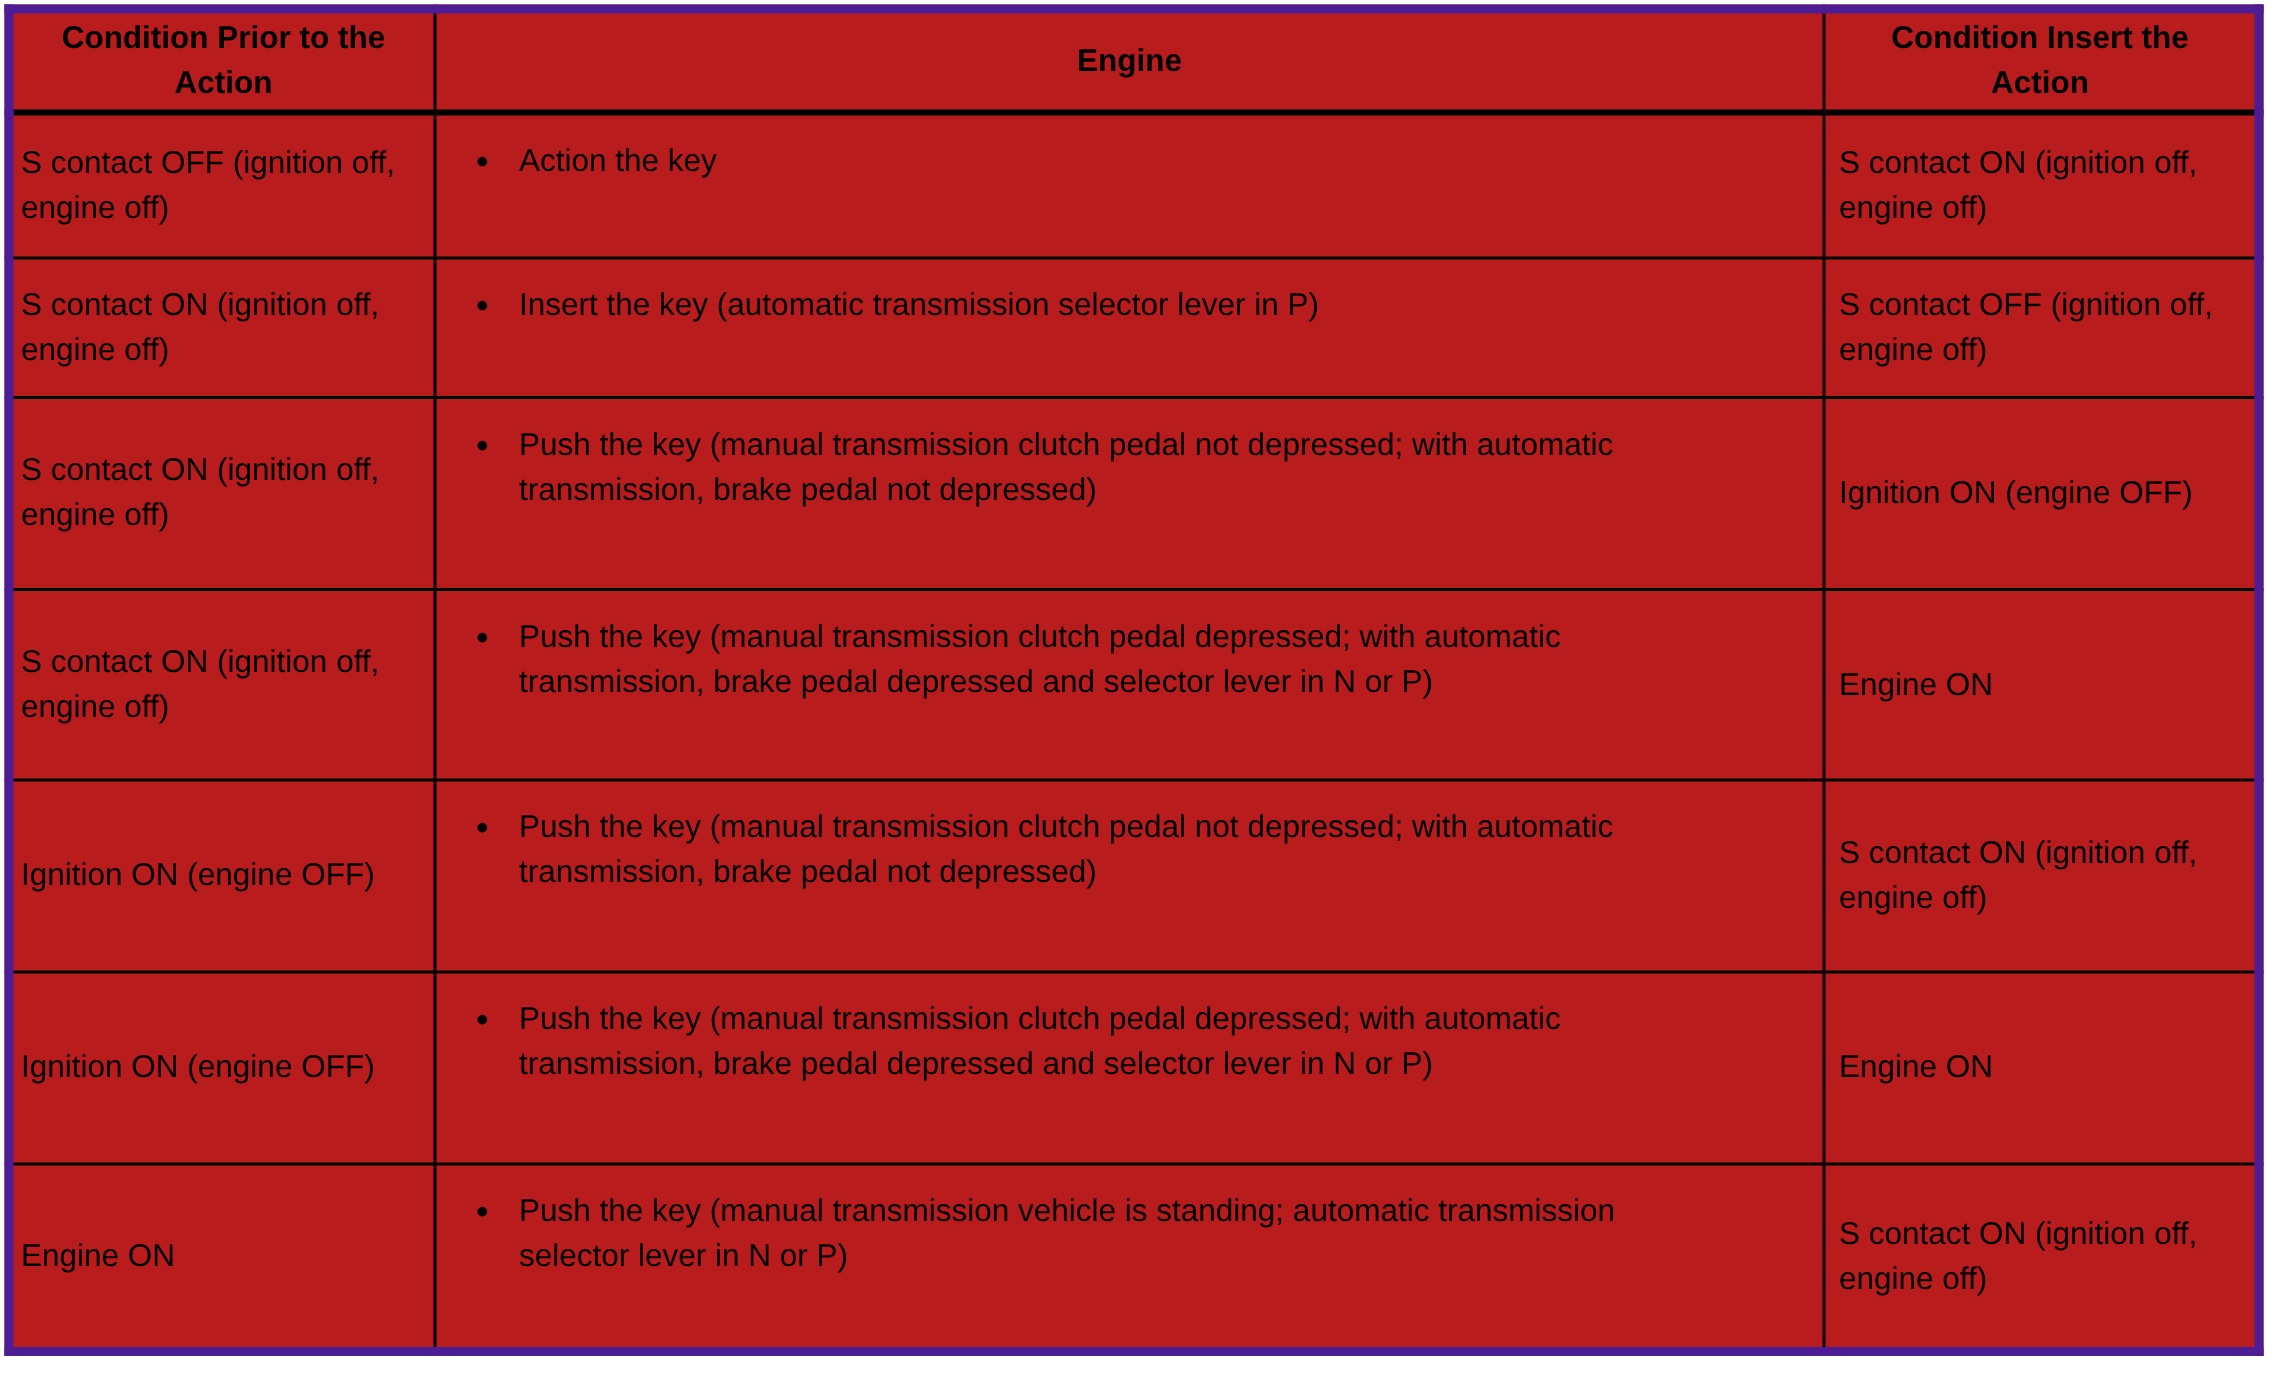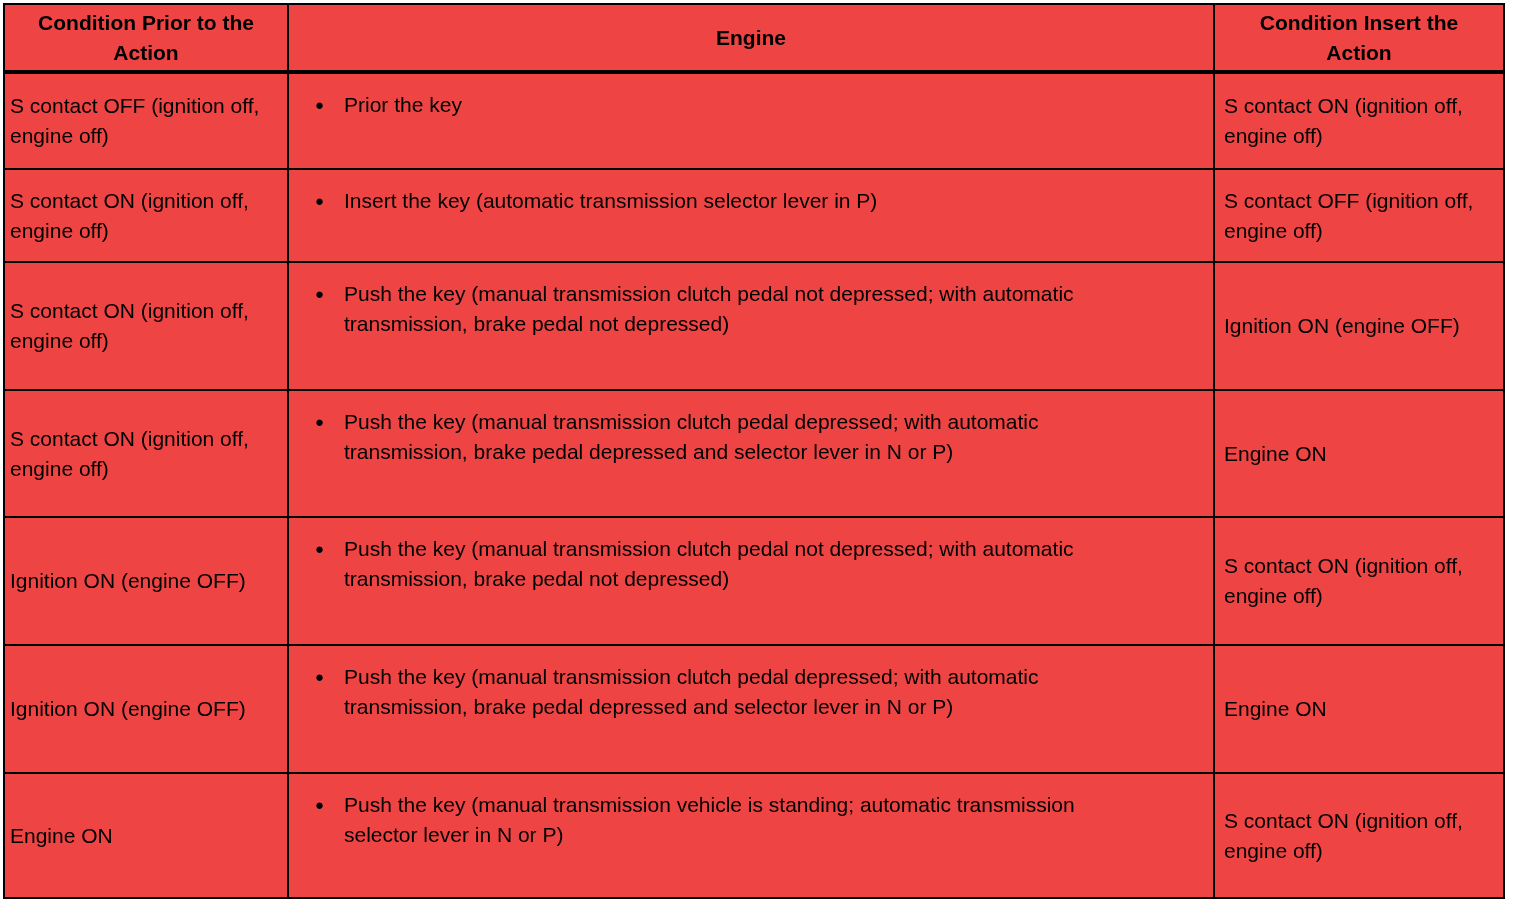--- a/index.html
+++ b/index.html
@@ -13,22 +13,22 @@
     width: 1520px;
     height: 918px;
     box-sizing: border-box;
     padding: 3px 3px 0 3px;
     background: #ffffff;
   }
   table.key-table {
     border-collapse: collapse;
     table-layout: fixed;
     width: 1368px;
-    border: 2px solid #4c1d95;
-    background: #ef4444;
+    border: 6px solid #4c1d95;
+    background: #b91c1c;
   }
   col.col-prior { width: 284px; }
   col.col-action { width: 926px; }
   col.col-after { width: 290px; }
 
   th, td {
     border: 2px solid #000000;
     font-size: 21px;
     line-height: 30px;
     box-sizing: border-box;
@@ -94,21 +94,21 @@
         <th>Engine</th>
         <th>Condition Insert the Action</th>
       </tr>
     </thead>
     <tbody>
   <tr>
     <td class="cell-prior">S contact OFF (ignition off, engine off)</td>
     <td class="cell-action">
       <div class="action-line">
         <span class="bullet">●</span>
-        <span class="action-text">Prior the key</span>
+        <span class="action-text">Action the key</span>
       </div>
     </td>
     <td class="cell-after">S contact ON (ignition off, engine off)</td>
   </tr>
 
   <tr>
     <td class="cell-prior">S contact ON (ignition off, engine off)</td>
     <td class="cell-action">
       <div class="action-line">
         <span class="bullet">●</span>

